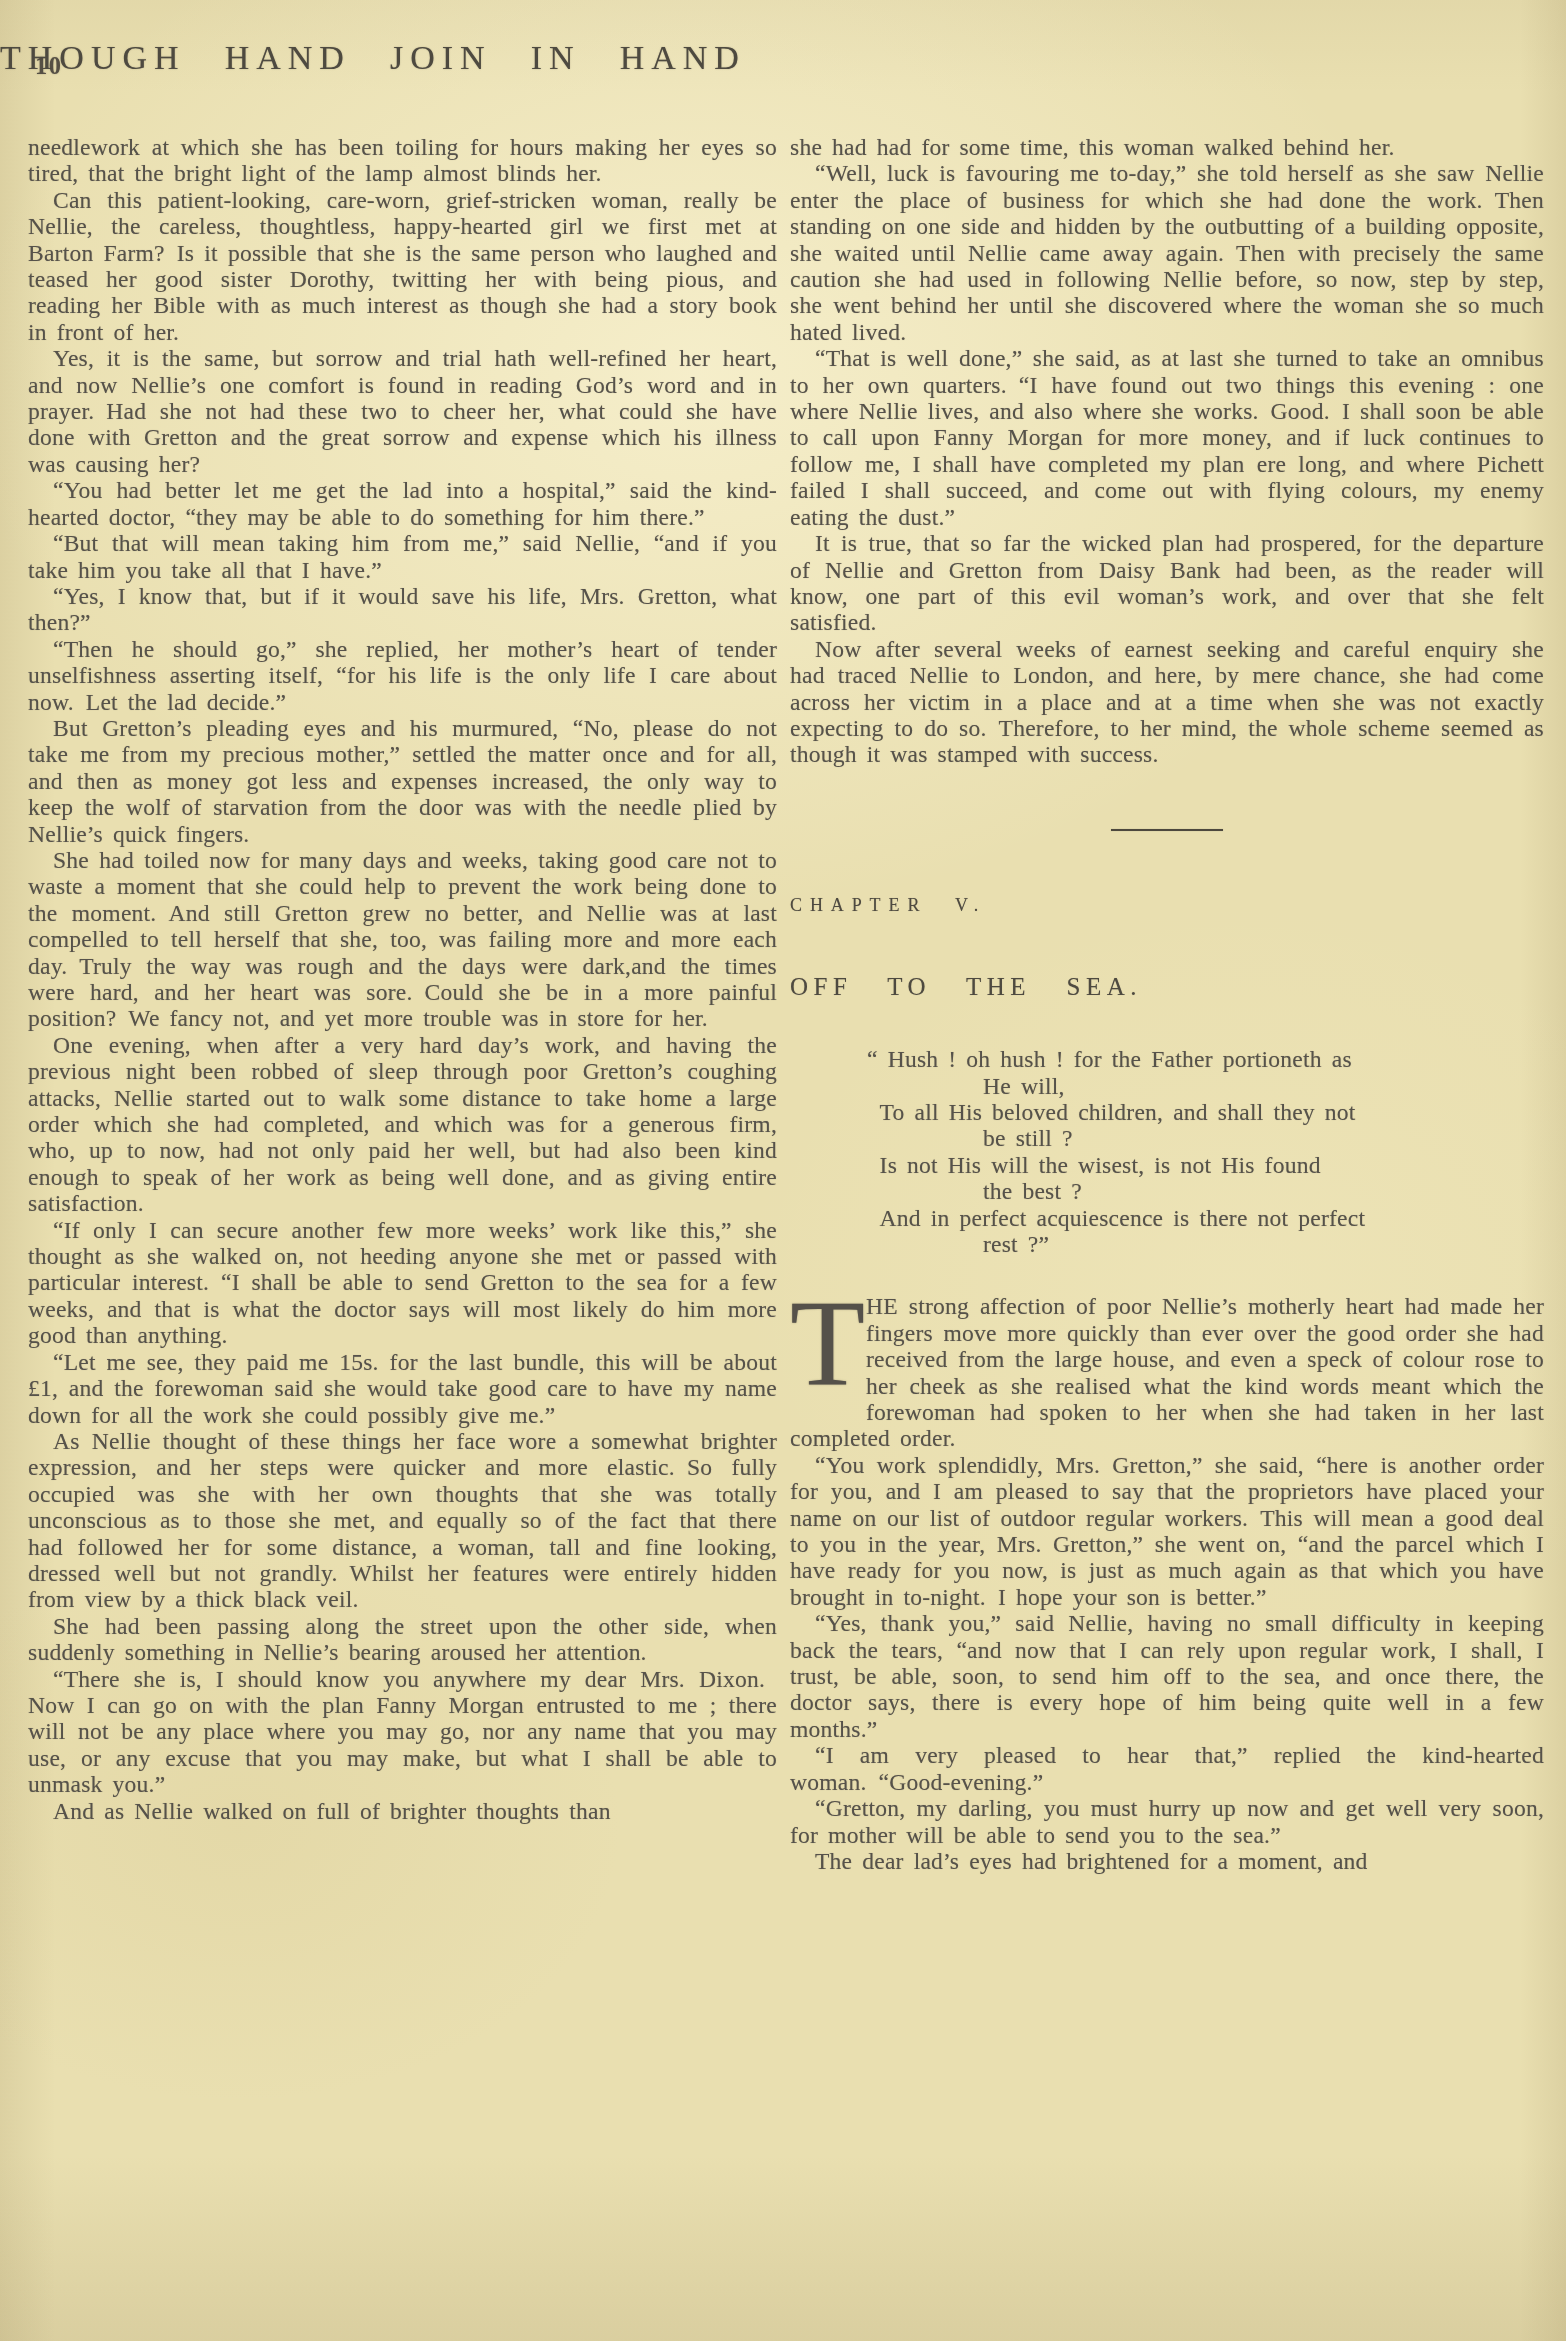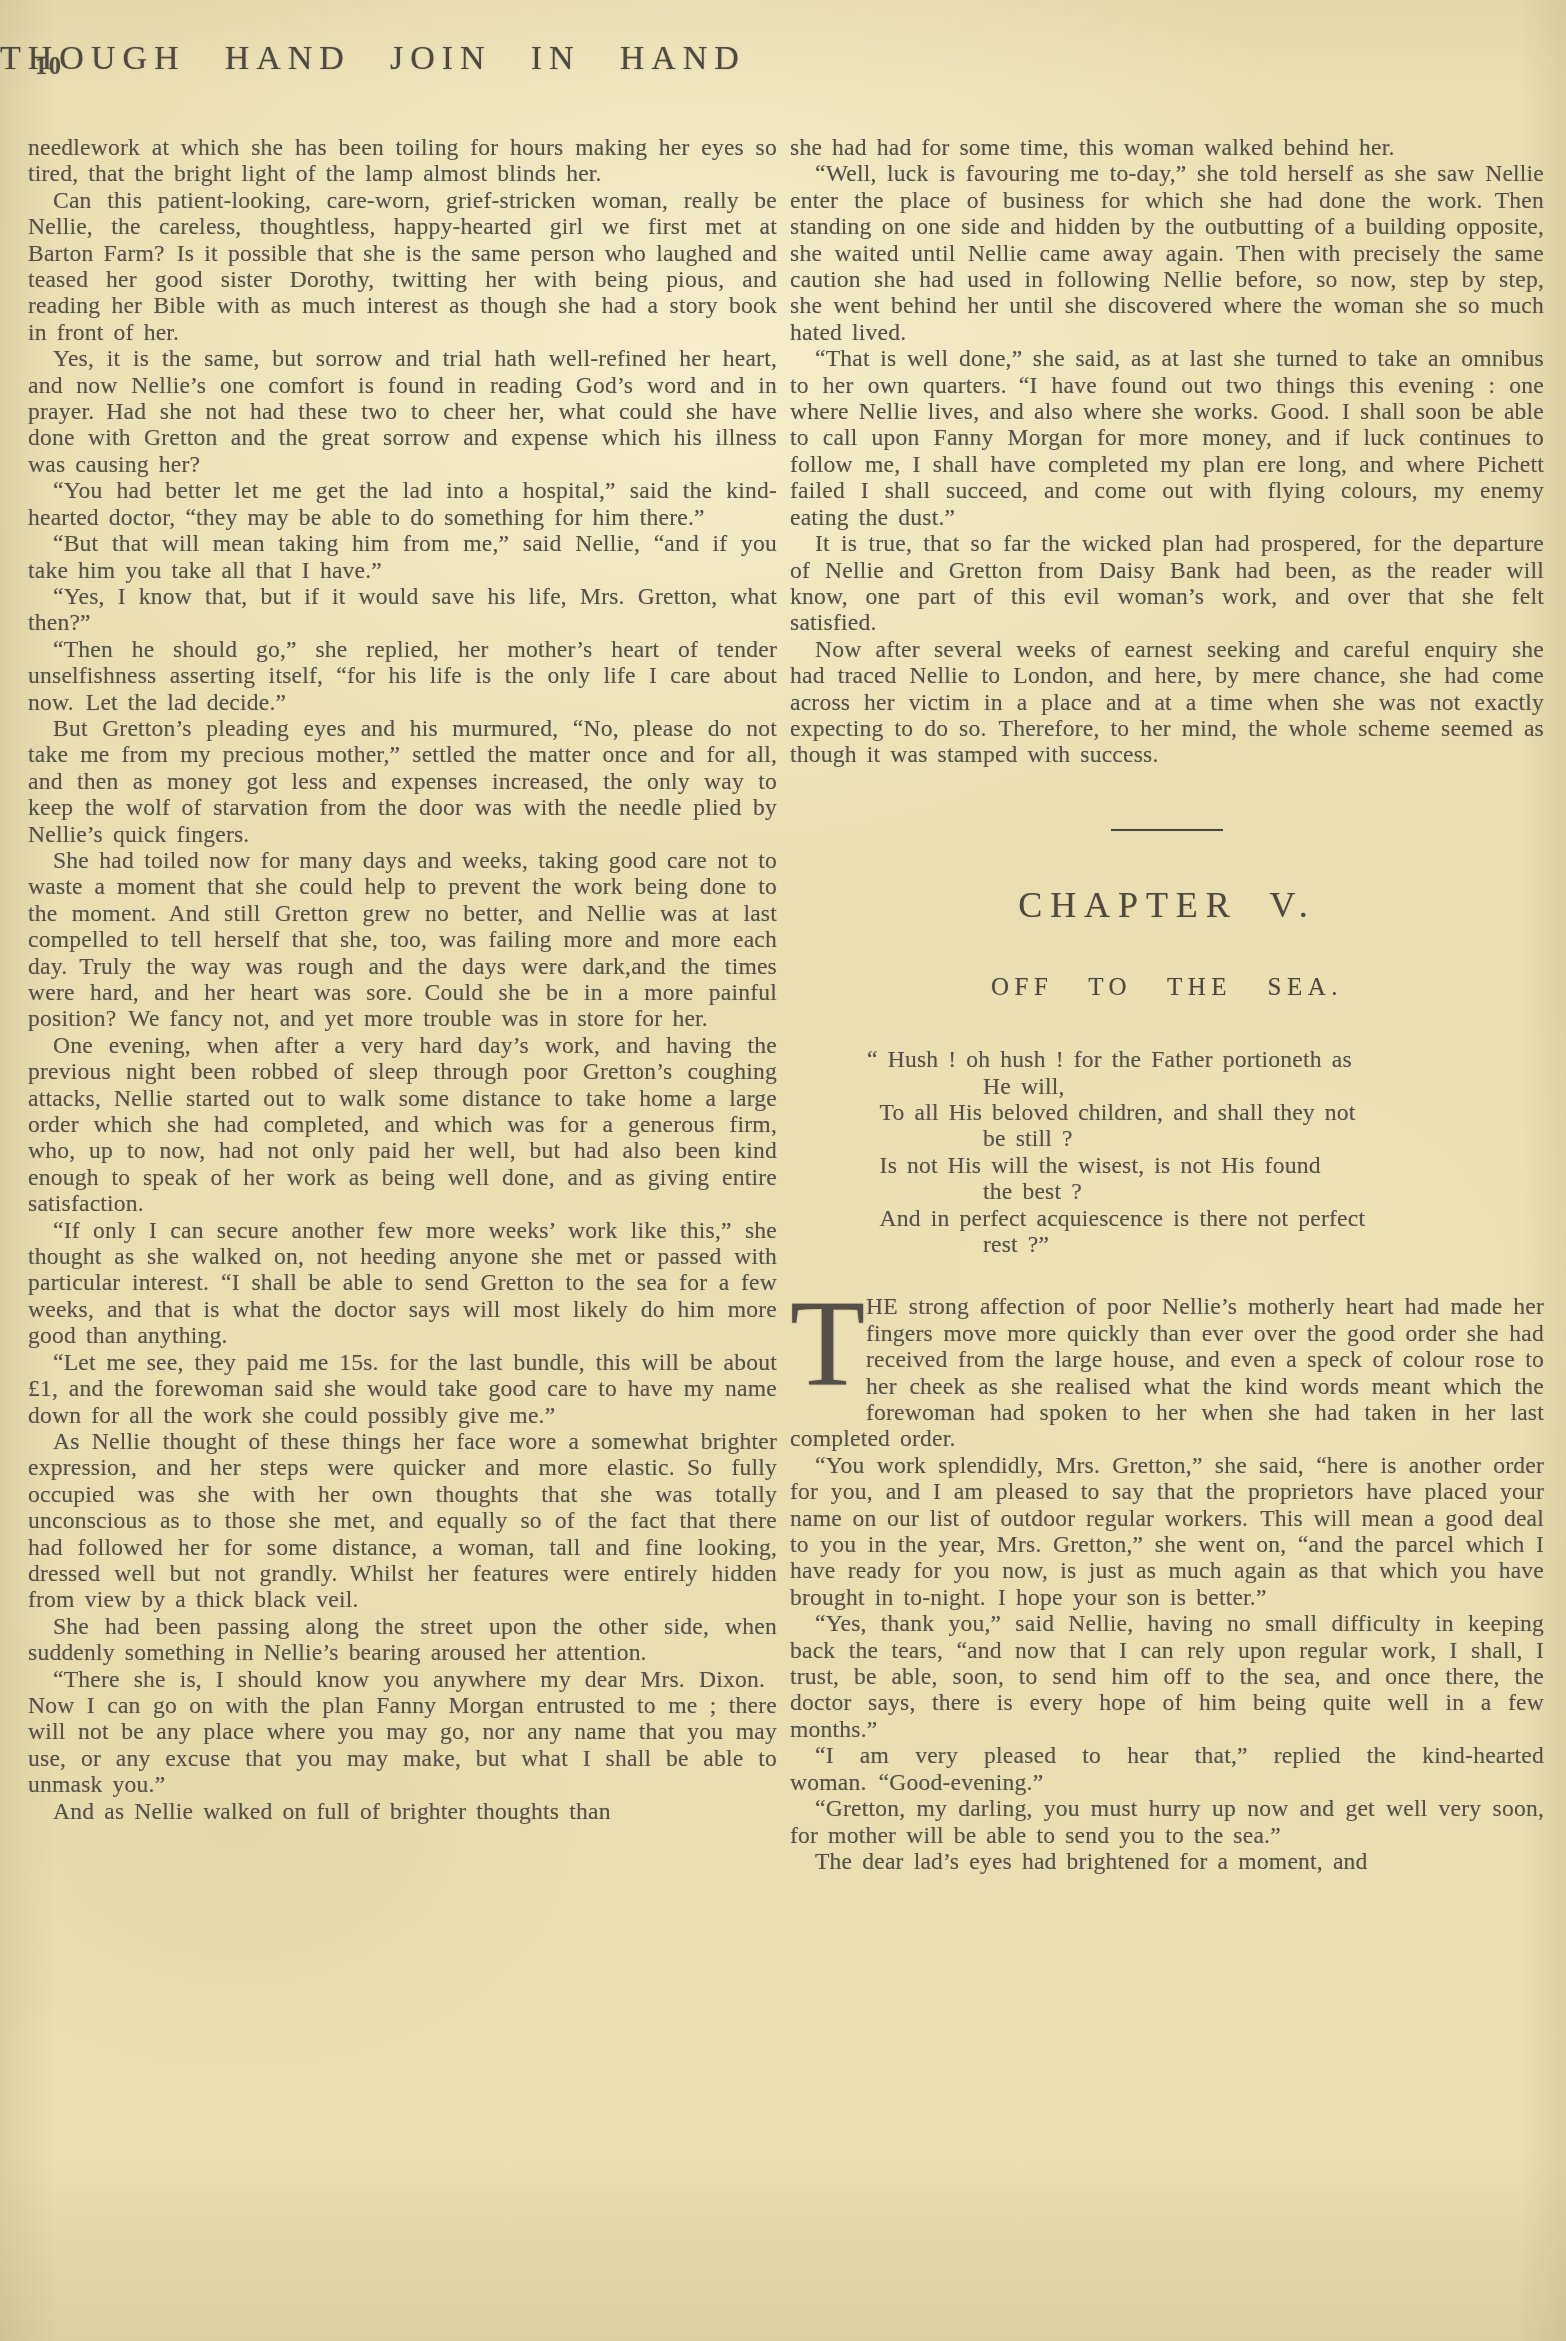--- a/index.html
+++ b/index.html
@@ -44,26 +44,26 @@
   .col-left{left:28px;width:749px;}
   .col-right{left:790px;width:754px;}
   .para{margin:0;text-indent:25px;text-align:justify;}
   .para.noindent{text-indent:0;font-family:Liberation Serif, serif;}
   .section-rule{
     width:112px;height:2.4px;margin:61px auto 0;
     background:#4d483e;
     box-shadow:0 0 0.8px rgba(80,74,60,.6);
   }
   .chapter-heading{
-    margin:57px 0 0;text-align:center;
-    font-size:36px;line-height:35px;font-weight:normal;
+    margin:57px 0 0;
+    font-size:18px;line-height:35px;font-weight:normal;
     letter-spacing:7.9px;word-spacing:15.7px;color:#4e4a40;
   }
   .chapter-subheading{
-    margin:46px 0 0;text-align:center;
+    margin:46px 0 0;
     font-size:25px;line-height:35px;font-weight:normal;
     letter-spacing:5.5px;word-spacing:23.6px;color:#4e4a40;
   }
   .verse{margin-top:42px;padding-left:77px;}
   .vline{text-align:left;}
   .vline.v-main{margin-left:12.6px;}
   .vline.v-cont{margin-left:116px;}
   .dropcap-para{margin-top:36px;text-indent:0;}
   .dropcap{
     float:left;

